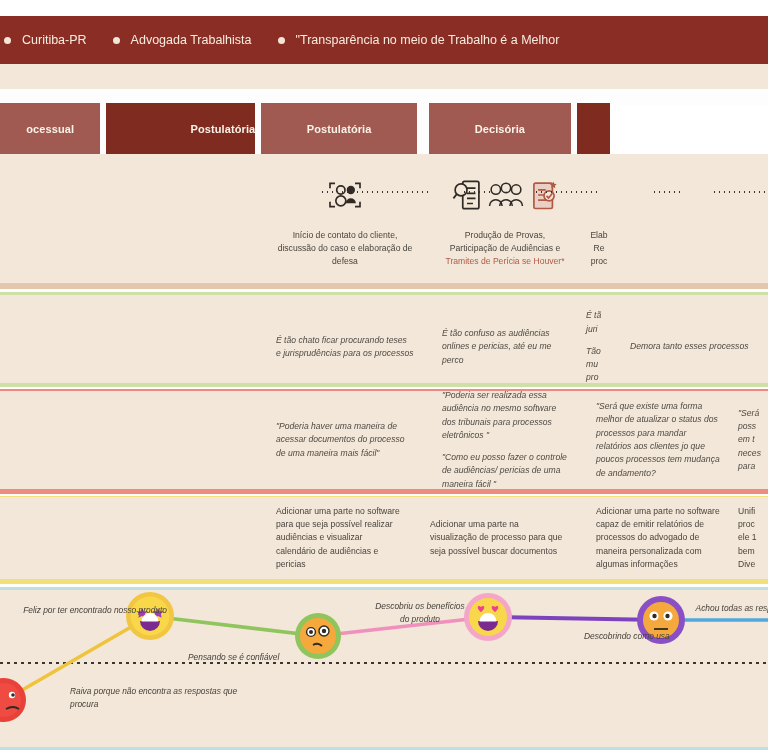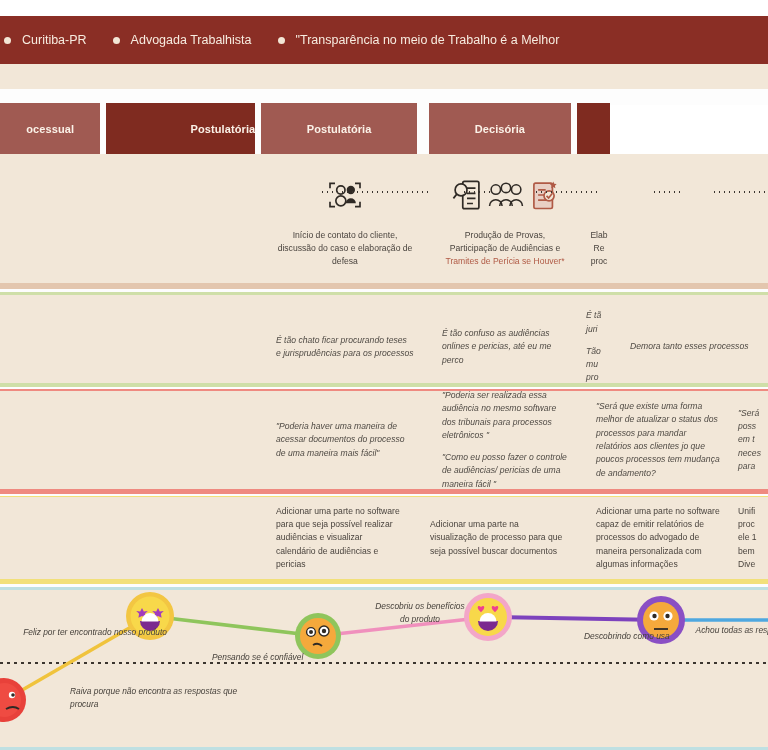--- a/index.html
+++ b/index.html
@@ -122,21 +122,21 @@
   }
   #emotion svg { position: absolute; left: 0; top: 0; }
   .emo-label {
     position: absolute;
     font-size: 8.4px;
     font-style: italic;
     color: #46413b;
     line-height: 1.5;
     white-space: nowrap;
   }
-  .emo-label.r { text-align: right; margin-top: 22px; }
+  .emo-label.r { text-align: right; }
   .emo-label.c { text-align: center; }
 </style>
 </head>
 <body>
 
 <div class="persona-bar">
   <div class="persona-item">
     <span class="persona-bullet"></span>
     <span>Curitiba-PR</span>
   </div>
@@ -358,17 +358,17 @@
       <circle cx="654" cy="26" r="4.6" fill="#fff"></circle>
         <circle cx="654.5" cy="26" r="2.2" fill="#2f2a25"></circle>
       <circle cx="668" cy="26" r="4.6" fill="#fff"></circle>
         <circle cx="667.5" cy="26" r="2.2" fill="#2f2a25"></circle>
       <path d="M654 39h14" stroke="#2f2a25" stroke-width="1.8"></path>
     </g>
   </svg>
 
   <div class="emo-label r" style="left:12px;top:14px;width:155px;white-space:normal">Feliz por ter encontrado nosso produto</div>
   <div class="emo-label" style="left:70px;top:95px;width:175px;white-space:normal">Raiva porque não encontra as respostas que procura</div>
-  <div class="emo-label" style="left:212px;top:61px">Pensando se é confiável</div>
+  <div class="emo-label" style="left:188px;top:61px">Pensando se é confiável</div>
   <div class="emo-label c" style="left:370px;top:10px;width:100px;white-space:normal">Descobriu os benefícios do produto</div>
   <div class="emo-label" style="left:584px;top:40px">Descobrindo como usa</div>
   <div class="emo-label r" style="left:688px;top:12px;width:130px;white-space:normal">Achou todas as respo ainda tirou dú</div>
 </div>
 
 </body></html>

